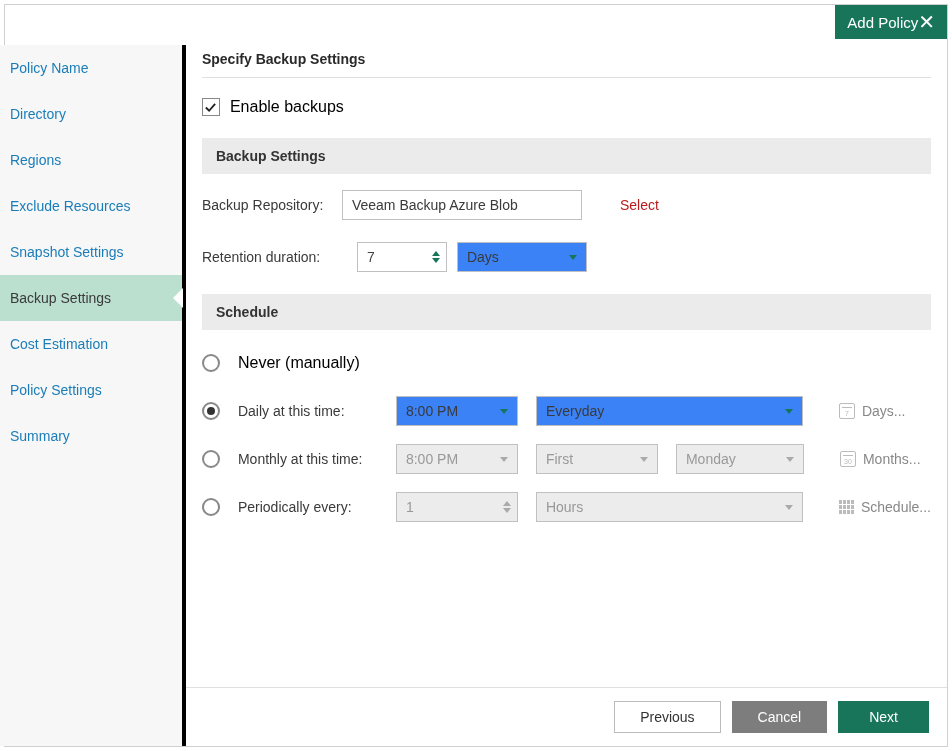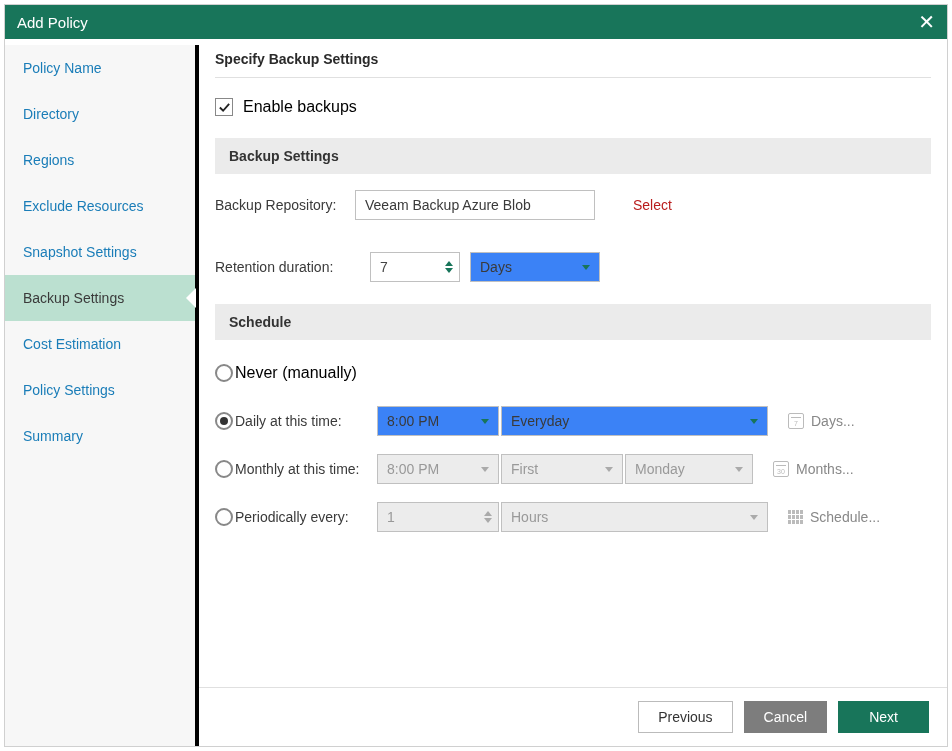--- a/index.html
+++ b/index.html
@@ -1,64 +1,64 @@
 <!DOCTYPE html>
 <html><head>
   <meta charset="utf-8">
   <style>
     * { box-sizing: border-box; margin: 0; padding: 0; font-family: 'Segoe UI', Arial, sans-serif; }
     body { background: #fff; padding: 4px; }
-    .window { width: 944px; height: 743px; border: 1px solid #d0d0d0; display: flex; flex-direction: column; background: #fff; }
+    .window { width: 944px; height: 743px; border: 1px solid #d0d0d0; display: flex; flex-direction: column; background: #fff; align-items: flex-end; }
     .titlebar { background: #18755a; color: #fff; display: flex; align-items: center; justify-content: space-between; padding: 7px 12px; height: 34px; }
     .titlebar-text { font-size: 15px; }
     .close-x { font-size: 20px; cursor: pointer; line-height: 1; font-weight: 300; }
     .body { flex: 1; display: flex; min-height: 0; }
     .sidebar { width: 194px; background: #f7f7f7; border-right: 4px solid #000000; padding-top: 0; margin-top: 6px; }
     .side-item { padding: 15px 18px; color: #1a7db8; font-size: 14px; cursor: pointer; position: relative; }
     .side-item.active { background: #bbe0d0; color: #3a3a3a; }
     .side-item.active::after {
       content: ''; position: absolute; right: -1px; top: 50%; transform: translateY(-50%);
       width: 0; height: 0; border-top: 10px solid transparent; border-bottom: 10px solid transparent;
       border-right: 10px solid #fff;
     }
     .main { flex: 1; display: flex; flex-direction: column; padding: 12px 0 0 0; min-height: 0; }
     .main-inner { flex: 1; overflow: auto; padding: 0 16px; }
     .page-title { font-weight: 600; font-size: 14px; padding: 0 0 10px 0; color: #2a2a2a; }
     .hr { border-bottom: 1px solid #e0e0e0; margin-bottom: 20px; }
     .checkbox-row { display: flex; align-items: center; gap: 10px; margin-bottom: 22px; }
     .chk { width: 18px; height: 18px; border: 1px solid #888; display: flex; align-items: center; justify-content: center; cursor: pointer; }
     .chk svg { width: 13px; height: 13px; }
     .section-header { background: #ebebeb; padding: 10px 14px; font-weight: 600; font-size: 14px; color: #333; margin-bottom: 16px; }
-    .form-row { display: flex; align-items: center; margin-bottom: 32px; gap: 10px; }
+    .form-row { display: flex; align-items: center; margin-bottom: 22px; gap: 10px; }
     .form-label { width: 130px; font-size: 14px; color: #3a3a3a; }
     .input-text { border: 1px solid #c0c0c0; height: 30px; padding: 0 9px; font-size: 14px; width: 240px; color: #3a3a3a; background: #fff; }
     .stepper { border: 1px solid #c0c0c0; height: 30px; width: 90px; display: flex; align-items: center; position: relative; background: #fff; }
     .stepper.disabled { background: #ececec; }
     .stepper input { border: none; width: 60px; padding: 0 9px; font-size: 14px; height: 28px; background: transparent; color: #444; outline: none; }
     .stepper.disabled input { color: #999; }
     .stepper-arrows { position: absolute; right: 6px; display: flex; flex-direction: column; gap: 2px; }
     .select { border: 1px solid #c0c0c0; height: 30px; display: flex; align-items: center; justify-content: space-between; padding: 0 9px; font-size: 14px; background: #3b82f6; color: #3a3a3a; cursor: pointer; }
     .select.disabled { background: #ececec; color: #999; cursor: default; }
     .link-text { color: #b91c1c; font-size: 14px; cursor: pointer; margin-left: 28px; }
-    .radio-row { display: flex; align-items: center; margin-bottom: 14px; gap: 2px; min-height: 34px; }
+    .radio-row { display: flex; align-items: center; margin-bottom: 14px; gap: 18px; min-height: 34px; }
     .radio { width: 18px; height: 18px; border: 2px solid #888; border-radius: 50%; display: flex; align-items: center; justify-content: center; cursor: pointer; flex-shrink: 0; }
     .radio.selected::after { content: ''; width: 8px; height: 8px; background: #333; border-radius: 50%; }
     .radio-label { width: 140px; font-size: 14px; color: #3a3a3a; }
     .chev-down { width:0;height:0;border-left:4px solid transparent;border-right:4px solid transparent;border-top:5px solid #18755a; }
     .chev-up { width:0;height:0;border-left:4px solid transparent;border-right:4px solid transparent;border-bottom:5px solid #18755a; }
     .chev-down.gray { border-top-color:#aaa; }
     .chev-up.gray { border-bottom-color:#aaa; }
     .action-link { display: flex; align-items: center; gap: 7px; color: #888; font-size: 14px; margin-left: 18px; min-width: 88px; cursor: pointer; }
     .cal-icon { width:16px; height:16px; border:1px solid #bbb; border-radius:2px; position:relative; flex-shrink:0; }
     .cal-icon::before { content:''; position:absolute; top:3px; left:2px; right:2px; height:1px; background:#bbb; }
     .cal-icon-num { position:absolute; bottom:1px; left:0; right:0; text-align:center; font-size:7px; color:#bbb; line-height:1; }
     .grid-icon { width:15px; height:14px; display:grid; grid-template-columns:repeat(4,1fr); grid-template-rows:repeat(3,1fr); gap:1px; flex-shrink:0; }
     .grid-icon div { background:#bbb; }
     .footer { border-top: 1px solid #e0e0e0; padding: 13px 18px; display: flex; justify-content: flex-end; gap: 11px; }
-    .btn { height: 32px; padding: 0 19px; font-size: 14px; border: 1px solid #bbb; background: #fff; color: #333; cursor: pointer; }
+    .btn { height: 32px; padding: 0 25px; font-size: 14px; border: 1px solid #bbb; background: #fff; color: #333; cursor: pointer; }
     .btn.primary { background: #18755a; color: #fff; border-color: #18755a; padding: 0 30px; }
     .btn.secondary { background: #7d7d7d; color: #fff; border-color: #7d7d7d; }
   </style>
 </head>
 <body>
 
 <div class="window">
   <div class="titlebar">
     <span class="titlebar-text">Add Policy</span>
     <span class="close-x">✕</span>

